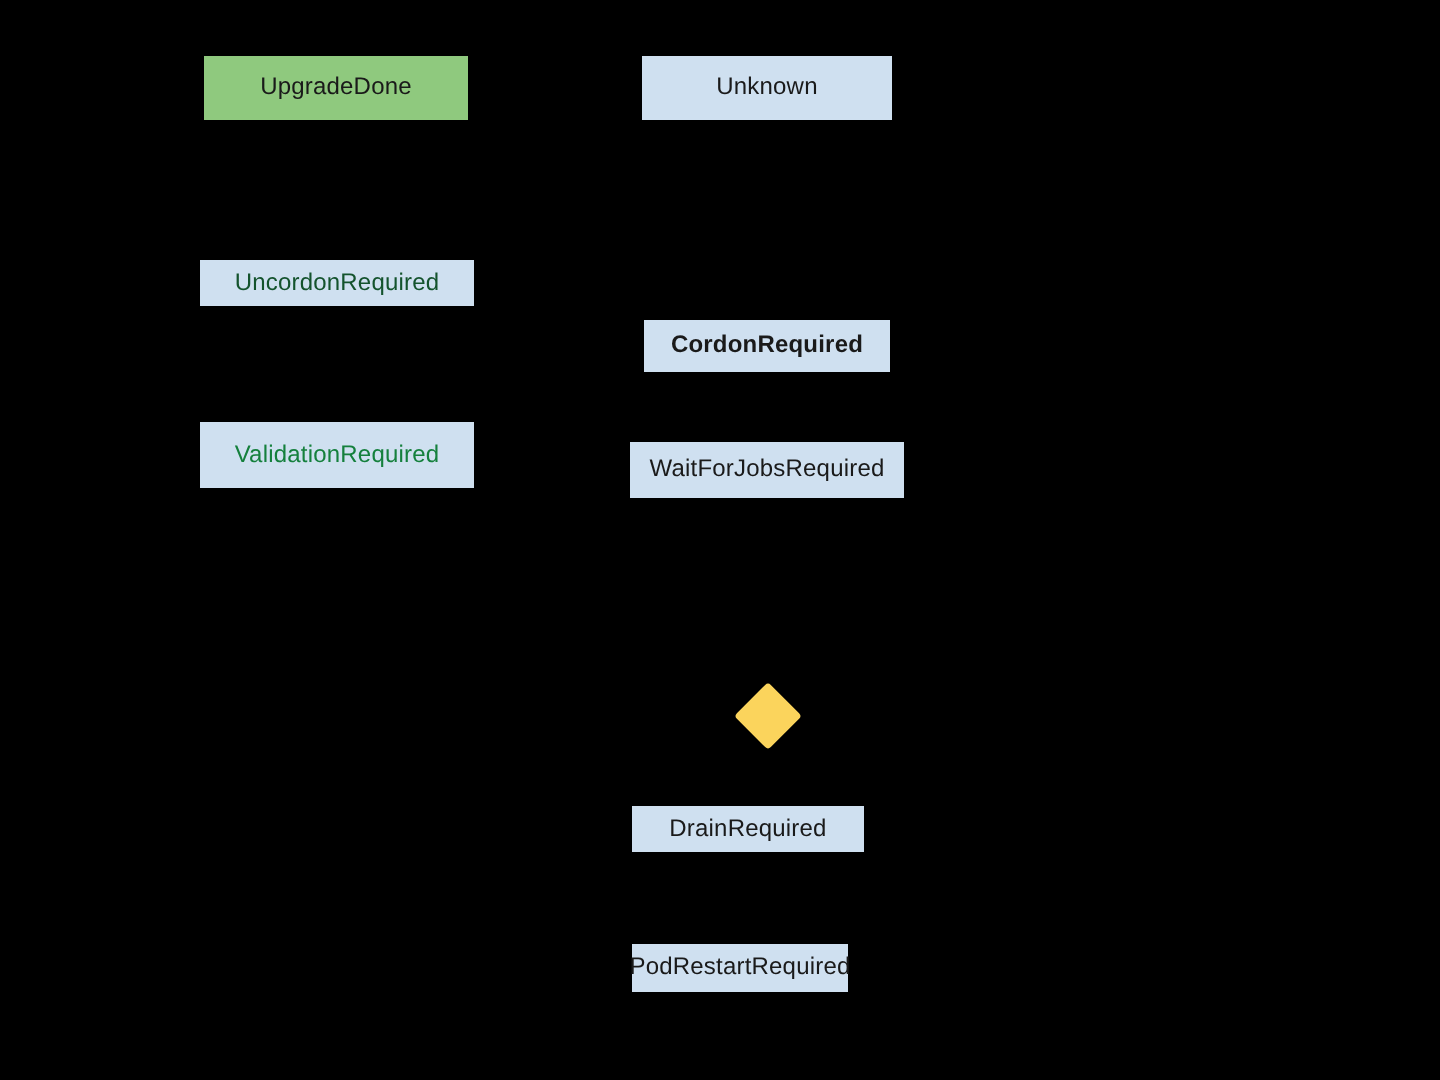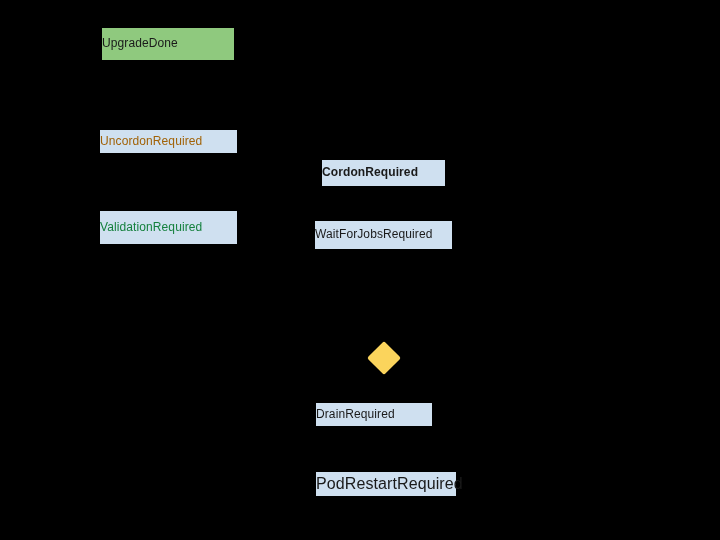--- a/index.html
+++ b/index.html
@@ -15,21 +15,21 @@
     width: 720px;
     height: 540px;
     background: #000000;
     overflow: hidden;
   }
   .node {
     position: absolute;
     box-sizing: border-box;
     display: flex;
     align-items: center;
-    justify-content: flex-start;
+    justify-content: center;
     text-align: center;
     color: #1a1a1a;
     font-family: "Liberation Sans", sans-serif;
     font-size: 12px;
     line-height: 1.1;
     letter-spacing: 0.1px;
     white-space: nowrap;
     user-select: none;
   }
   .diamond {
@@ -39,32 +39,35 @@
     border-radius: 2px;
   }
 </style>
 </head>
 <body>
 
 <div id="canvas">
     <div class="node" style="left: 102px; top: 28px; width: 132px; height: 32px; background: rgb(143, 201, 126); color: rgb(26, 26, 26); font-size: 12px;">
       <span>UpgradeDone</span>
     </div>
-    <div class="node" style="left: 100px; top: 130px; width: 137px; height: 23px; background: rgb(207, 224, 240); color: #a16207; font-size: 12px;">
+    <div class="node" style="left: 321px; top: 28px; width: 125px; height: 32px; background: rgb(207, 224, 240); color: rgb(26, 26, 26); font-size: 12px;">
+      <span>Unknown</span>
+    </div>
+    <div class="node" style="left: 100px; top: 130px; width: 137px; height: 23px; background: rgb(207, 224, 240); color: #14532d; font-size: 12px;">
       <span>UncordonRequired</span>
     </div>
     <div class="node" style="left: 322px; top: 160px; width: 123px; height: 26px; background: rgb(207, 224, 240); color: rgb(26, 26, 26); font-size: 12px; font-weight: bold;">
       <span>CordonRequired</span>
     </div>
     <div class="node" style="left: 100px; top: 211px; width: 137px; height: 33px; background: rgb(207, 224, 240); color: #15803d; font-size: 12px;">
       <span>ValidationRequired</span>
     </div>
     <div class="node" style="left: 315px; top: 221px; width: 137px; height: 28px; background: rgb(207, 224, 240); color: rgb(26, 26, 26); font-size: 12px;">
       <span>WaitForJobsRequired</span>
     </div>
     <div class="diamond" style="left: 372px; top: 346px; width: 24px; height: 24px; background: rgb(251, 212, 92);"></div>
     <div class="node" style="left: 316px; top: 403px; width: 116px; height: 23px; background: rgb(207, 224, 240); color: rgb(26, 26, 26); font-size: 12px;">
       <span>DrainRequired</span>
     </div>
-    <div class="node" style="left: 316px; top: 472px; width: 140px; height: 24px; background: rgb(207, 224, 240); color: rgb(26, 26, 26); font-size: 16px;">
+    <div class="node" style="left: 316px; top: 472px; width: 108px; height: 24px; background: rgb(207, 224, 240); color: rgb(26, 26, 26); font-size: 12px;">
       <span>PodRestartRequired</span>
     </div>
   </div>
 
 </body></html>

